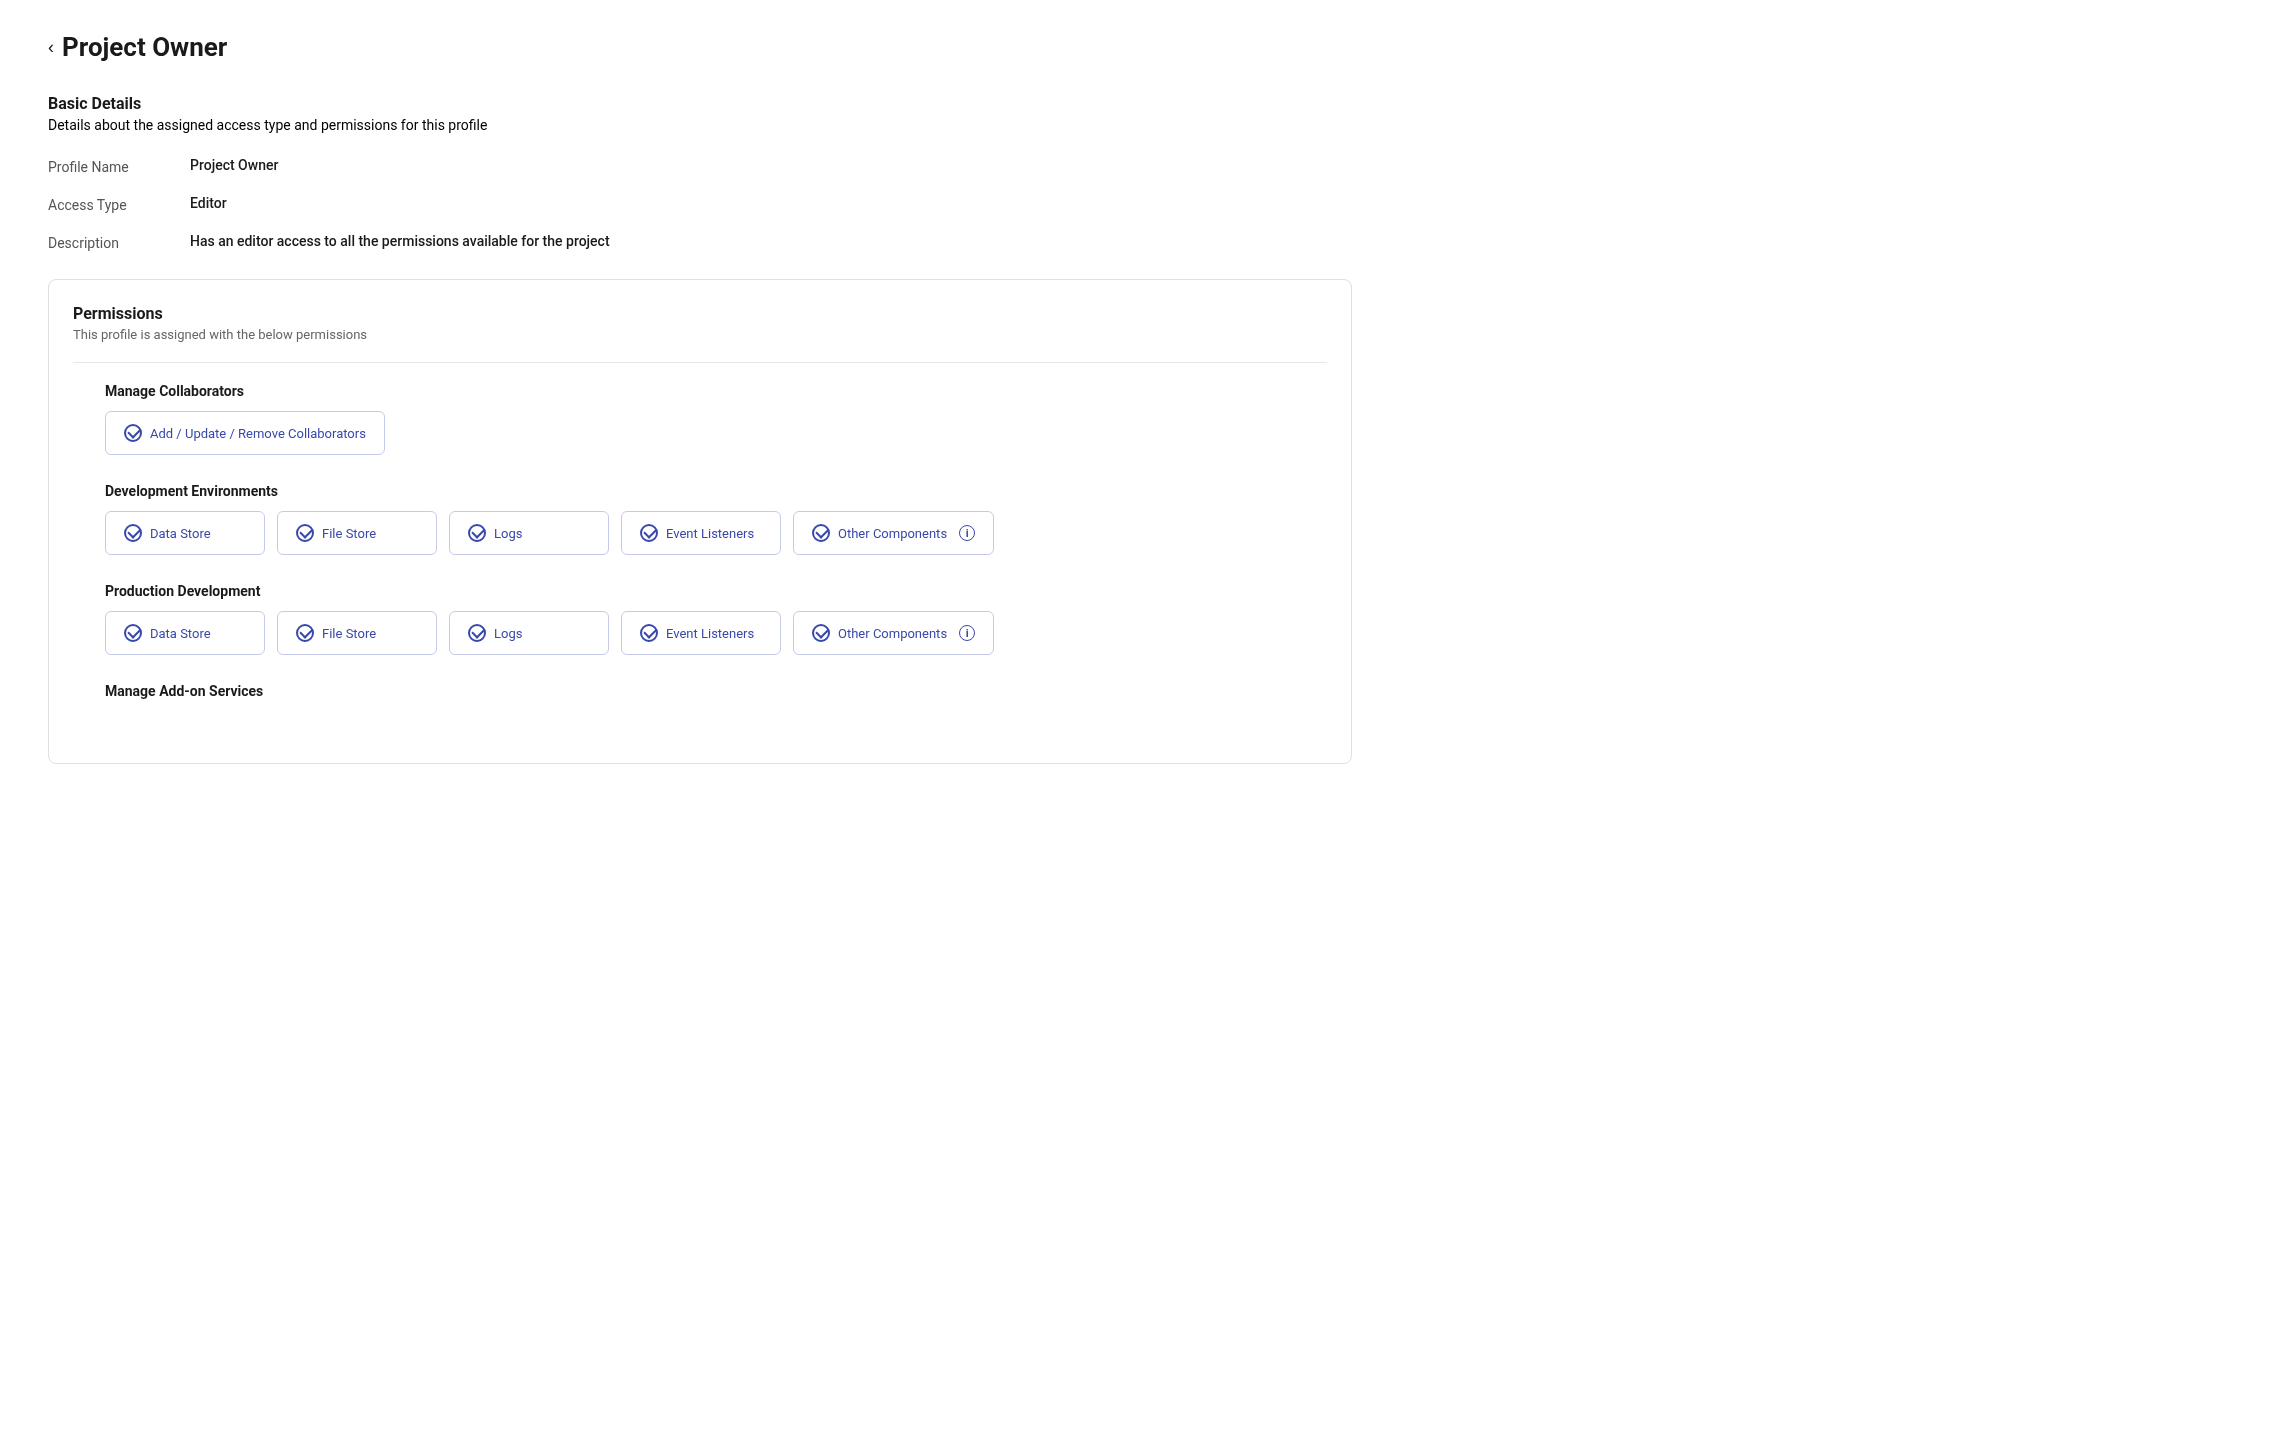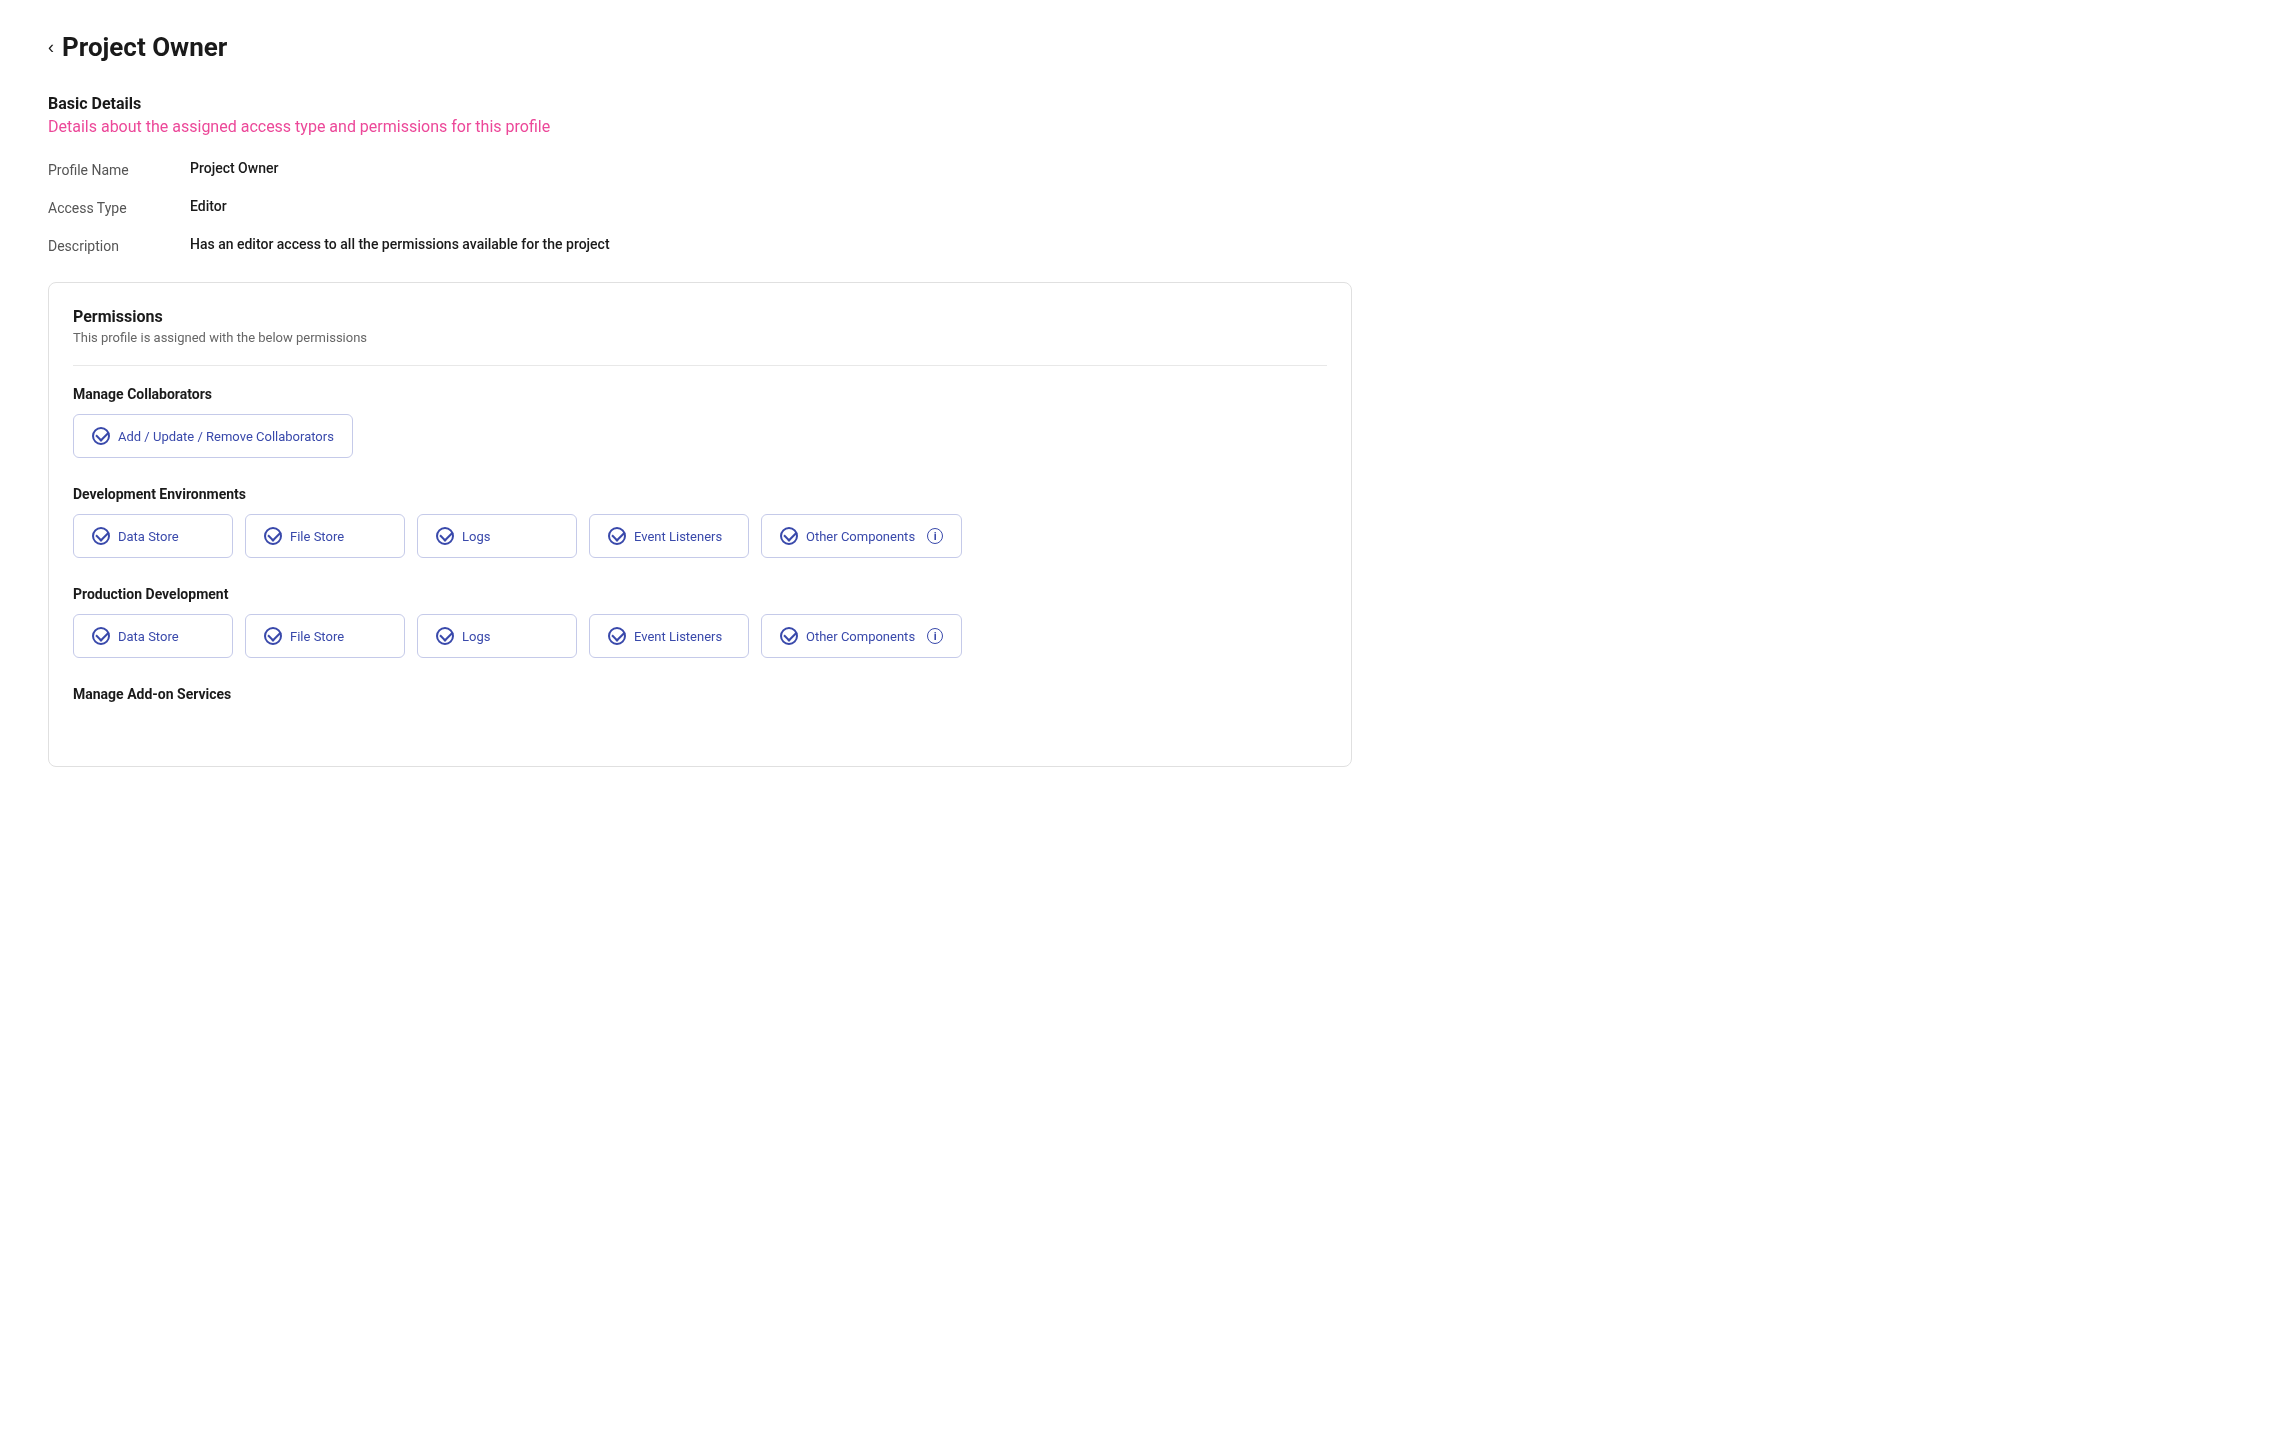--- a/index.html
+++ b/index.html
@@ -35,22 +35,22 @@
       font-size: 26px;
       font-weight: 700;
       color: #1a1a1a;
     }
     .section-title {
       font-size: 16px;
       font-weight: 700;
       margin-bottom: 4px;
     }
     .section-subtitle {
-      font-size: 16px;
-      color: #ec4899;
+      font-size: 14px;
+      color: #000000;
       margin-bottom: 24px;
     }
     .field-row {
       display: flex;
       align-items: flex-start;
       margin-bottom: 20px;
       gap: 12px;
     }
     .field-label {
       font-size: 14px;
@@ -78,20 +78,21 @@
       font-size: 16px;
       font-weight: 700;
       margin-bottom: 4px;
     }
     .permissions-subtitle {
       font-size: 13px;
       color: #666;
     }
     .permission-group {
       margin-bottom: 28px;
+      margin-left: 32px;
     }
     .permission-group-title {
       font-size: 14px;
       font-weight: 700;
       margin-bottom: 12px;
     }
     .permission-items {
       display: flex;
       flex-wrap: wrap;
       gap: 12px;

